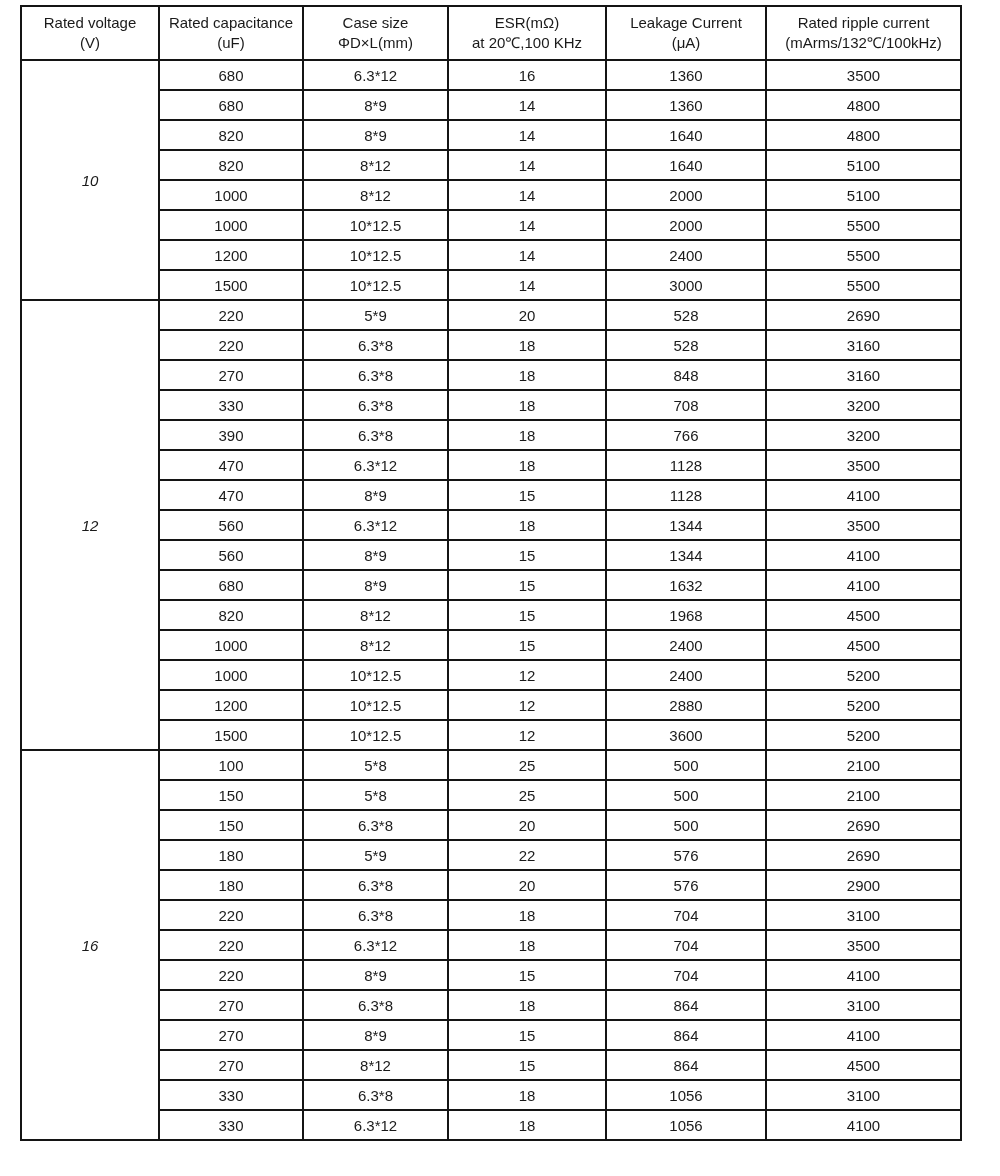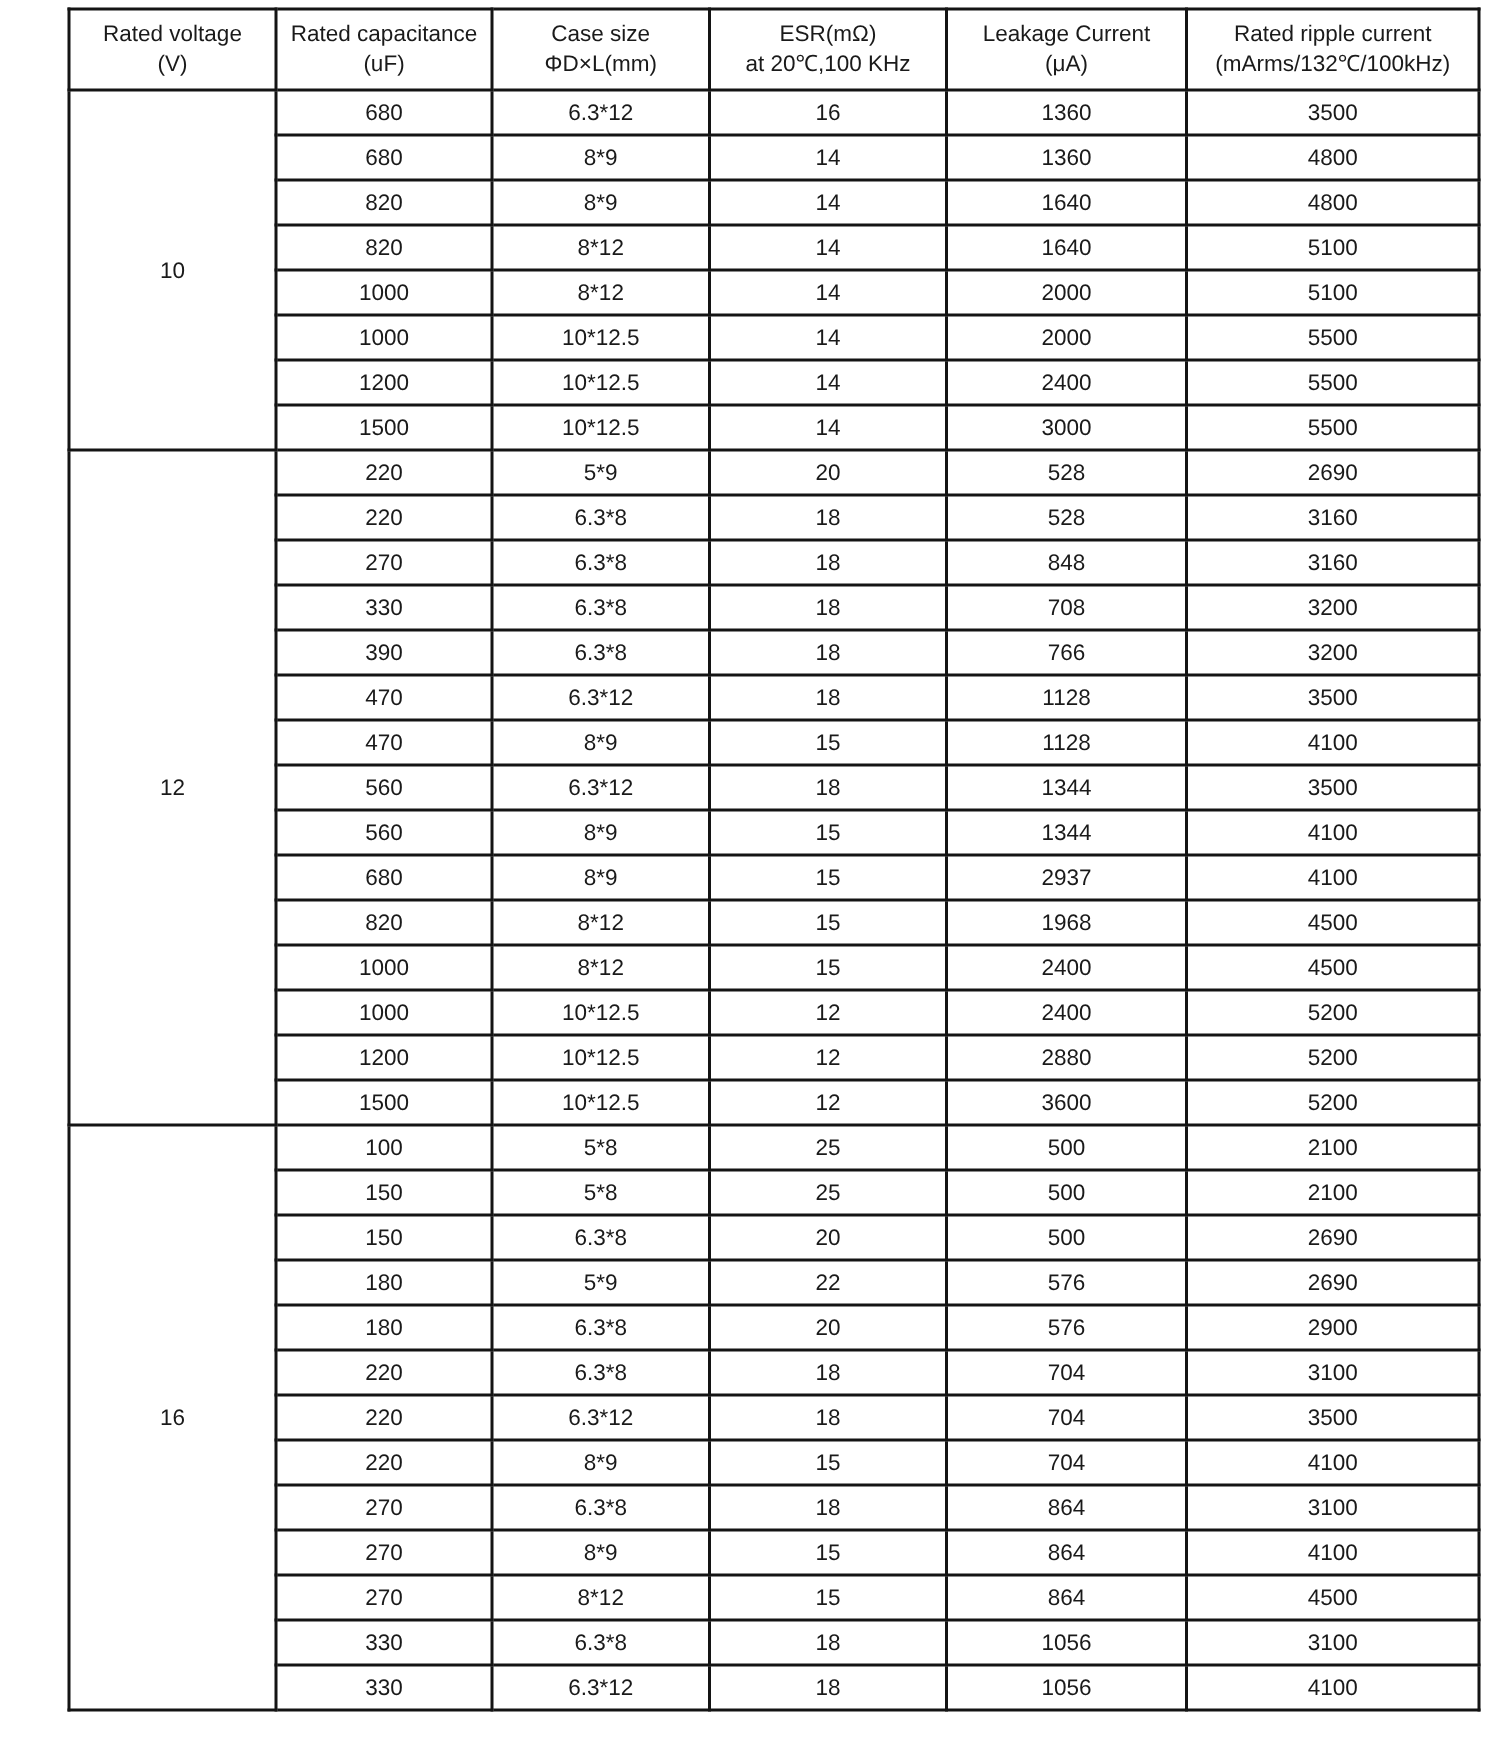--- a/index.html
+++ b/index.html
@@ -9,21 +9,21 @@
     width: 1000px;
     height: 1176px;
     font-family: "Liberation Sans", sans-serif;
     color: #1a1a1a;
   }
   .page {
     width: 916px;
     height: 1176px;
     background: #ffffff;
     box-sizing: border-box;
-    padding: 5px 0 0 45px;
+    padding: 5px 0 0 20px;
   }
   table.spec-table {
     border-collapse: collapse;
     table-layout: fixed;
     width: 940px;
   }
   .spec-table col.c1 { width: 138px; }
   .spec-table col.c2 { width: 144px; }
   .spec-table col.c3 { width: 145px; }
   .spec-table col.c4 { width: 158px; }
@@ -44,20 +44,21 @@
     line-height: 20px;
     padding: 2px 2px;
   }
   .spec-table td {
     height: 26px;
     font-size: 15px;
     padding: 1px 2px;
   }
   .spec-table td.voltage-cell {
     font-size: 15px;
+    font-style: italic;
   }
   .hdr-line { display: block; }
 </style>
 </head>
 <body>
 
 <div class="page">
   <table class="spec-table">
     <colgroup>
       <col class="c1">
@@ -214,21 +215,21 @@
           <td>560</td>
           <td>8*9</td>
           <td>15</td>
           <td>1344</td>
           <td>4100</td>
         </tr>
         <tr>
           <td>680</td>
           <td>8*9</td>
           <td>15</td>
-          <td>2937</td>
+          <td>1632</td>
           <td>4100</td>
         </tr>
         <tr>
           <td>820</td>
           <td>8*12</td>
           <td>15</td>
           <td>1968</td>
           <td>4500</td>
         </tr>
         <tr>

